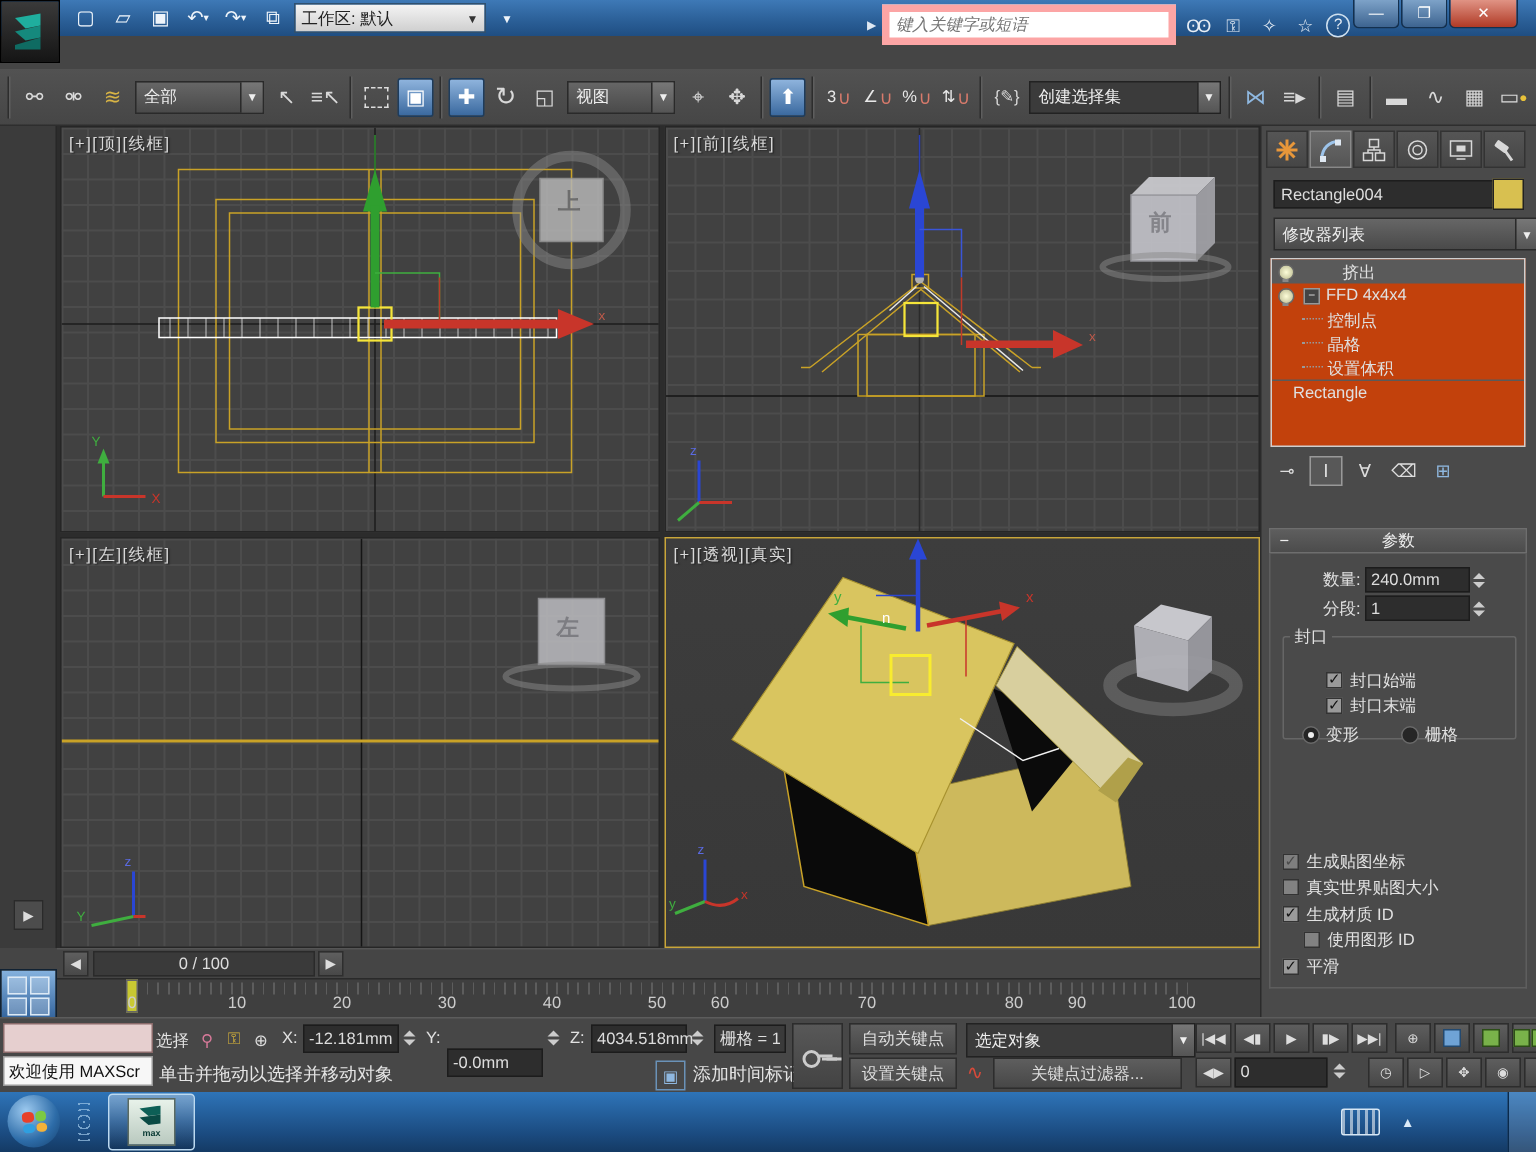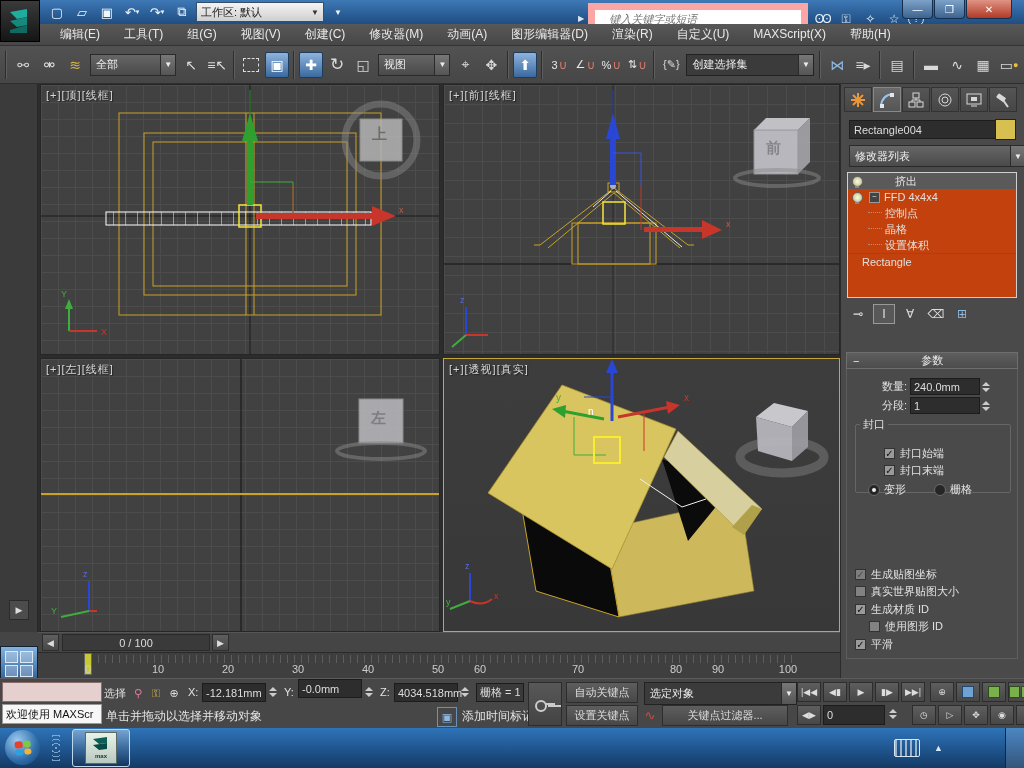--- a/index.html
+++ b/index.html
@@ -10,21 +10,21 @@
   
   .titlebar{left:0;top:0;width:1024px;height:24px;background:linear-gradient(#3e79b6,#2a5e96 60%,#1f4e82);}
   .logo{left:0;top:0;width:40px;height:42px;background:linear-gradient(#3a3a3a,#151515);border:1px solid #000;box-sizing:border-box;display:flex;align-items:center;justify-content:center;z-index:5;}
   .qa{display:flex;align-items:center;gap:3px;position:absolute;left:46px;top:2px;height:20px;}
   .qbtn{width:22px;height:20px;display:flex;align-items:center;justify-content:center;color:#eef4fa;font-size:13px;}
   .wsdd{height:18px;background:linear-gradient(#f4f4f4,#cfcfcf);border:1px solid #30506e;color:#222;
         display:flex;align-items:center;font-size:11px;padding:0 4px;width:118px;}
   .wsdd .arr{margin-left:auto;font-size:8px;color:#333;}
   .title-text{left:0;top:4px;width:1024px;text-align:center;color:#eaf1f8;font-size:12px;pointer-events:none;}
   .search{left:578px;top:3px;display:flex;align-items:center;gap:4px;}
-  .search input{width:178px;height:15px;border:7px solid #fca5a5;font-style:italic;font-size:11px;color:#666;padding:1px 14px;font-family:inherit;}
+  .search input{width:178px;height:15px;border:5px solid #fca5a5;font-style:italic;font-size:11px;color:#666;padding:1px 4px;font-family:inherit;}
   .tico{width:20px;height:18px;display:flex;align-items:center;justify-content:center;color:#e8eef5;font-size:12px;}
   .winbtns{left:902px;top:0;display:flex;}
   .wbtn{width:29px;height:18px;border:1px solid #14304e;border-top:none;border-radius:0 0 4px 4px;
         background:linear-gradient(#7da2c8,#3d6490);color:#fff;font-size:10px;display:flex;align-items:center;justify-content:center;margin-right:1px;}
   .wbtn.close{width:44px;background:linear-gradient(#e09384,#b03a26);}
   
   .menubar{left:0;top:24px;width:1024px;height:22px;background:linear-gradient(#585858,#474747);border-bottom:1px solid #333;
            display:flex;align-items:center;padding-left:48px;box-sizing:border-box;}
   .menu{padding:0 12px;line-height:21px;color:#e9e9e9;font-size:12px;}
   
@@ -161,34 +161,20 @@
     <span class="tico">✧</span>
     <span class="tico">☆</span>
     <span class="tico" style="border:1px solid #cfe0ef;border-radius:50%;width:14px;height:14px;font-size:10px">?</span>
   </div>
   <div class="abs winbtns">
     <div class="wbtn">—</div>
     <div class="wbtn">❐</div>
     <div class="wbtn close">✕</div>
   </div>
 
-  <div class="abs menubar">
-    <span class="menu">编辑(E)</span>
-    <span class="menu">工具(T)</span>
-    <span class="menu">组(G)</span>
-    <span class="menu">视图(V)</span>
-    <span class="menu">创建(C)</span>
-    <span class="menu">修改器(M)</span>
-    <span class="menu">动画(A)</span>
-    <span class="menu">图形编辑器(D)</span>
-    <span class="menu">渲染(R)</span>
-    <span class="menu">自定义(U)</span>
-    <span class="menu">MAXScript(X)</span>
-    <span class="menu">帮助(H)</span>
-  </div>
 
   <div class="abs toolbar">
     <div class="sep"></div>
     <div class="ti">⚯</div>
     <div class="ti">⚮</div>
     <div class="ti" style="color:#d8b445">≋</div>
     <div class="dd" style="width:80px">
       <span>全部</span>
       <span class="arr">▼</span>
     </div>
@@ -588,21 +574,21 @@
 
     <span class="abs" style="left:188px;top:7px;font-size:11px">X:</span>
     <div class="abs fld" style="left:202px;top:4px;width:64px;height:19px">
         <span>-12.181mm</span>
       </div>
     <span class="abs spin" style="left:267px;top:4px">
         <i class="u"></i>
         <i class="d"></i>
       </span>
     <span class="abs" style="left:284px;top:7px;font-size:11px">Y:</span>
-    <div class="abs fld" style="left:298px;top:0;width:64px;height:19px">
+    <div class="abs fld" style="left:298px;top:20px;width:64px;height:19px">
         <span>-0.0mm</span>
       </div>
     <span class="abs spin" style="left:363px;top:4px">
         <i class="u"></i>
         <i class="d"></i>
       </span>
     <span class="abs" style="left:380px;top:7px;font-size:11px">Z:</span>
     <div class="abs fld" style="left:394px;top:4px;width:64px;height:19px">
         <span>4034.518mm</span>
       </div>

